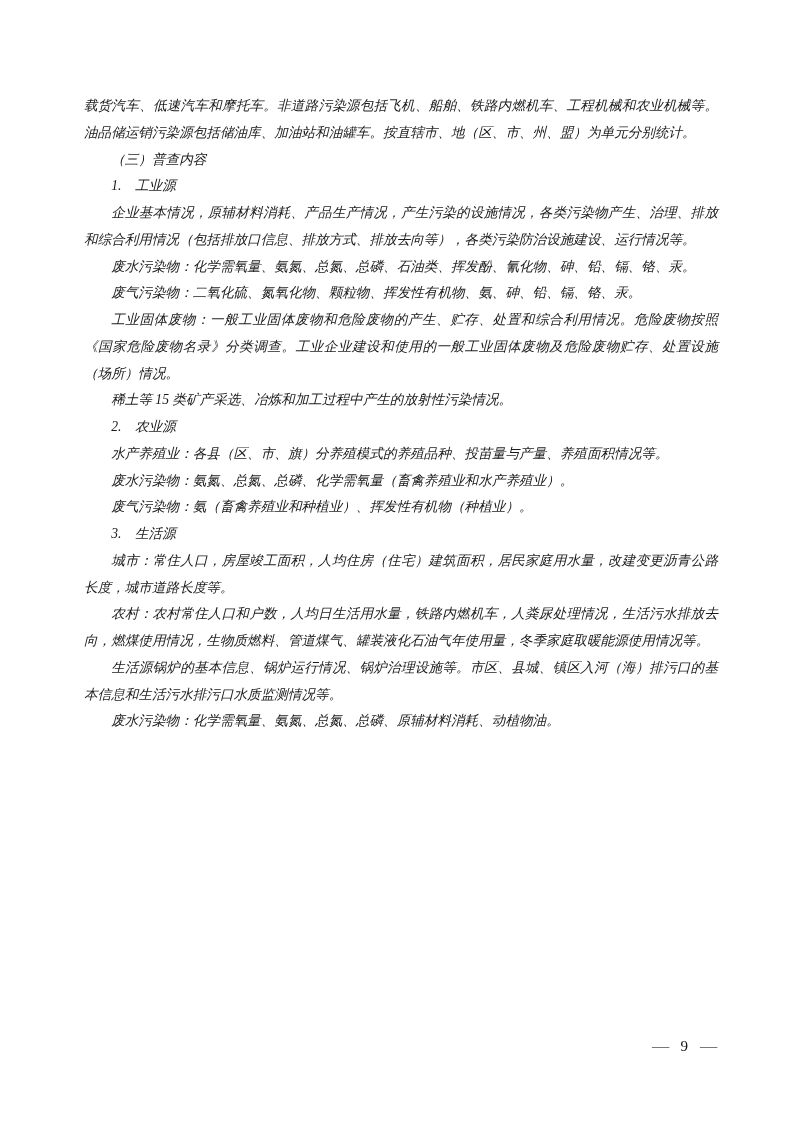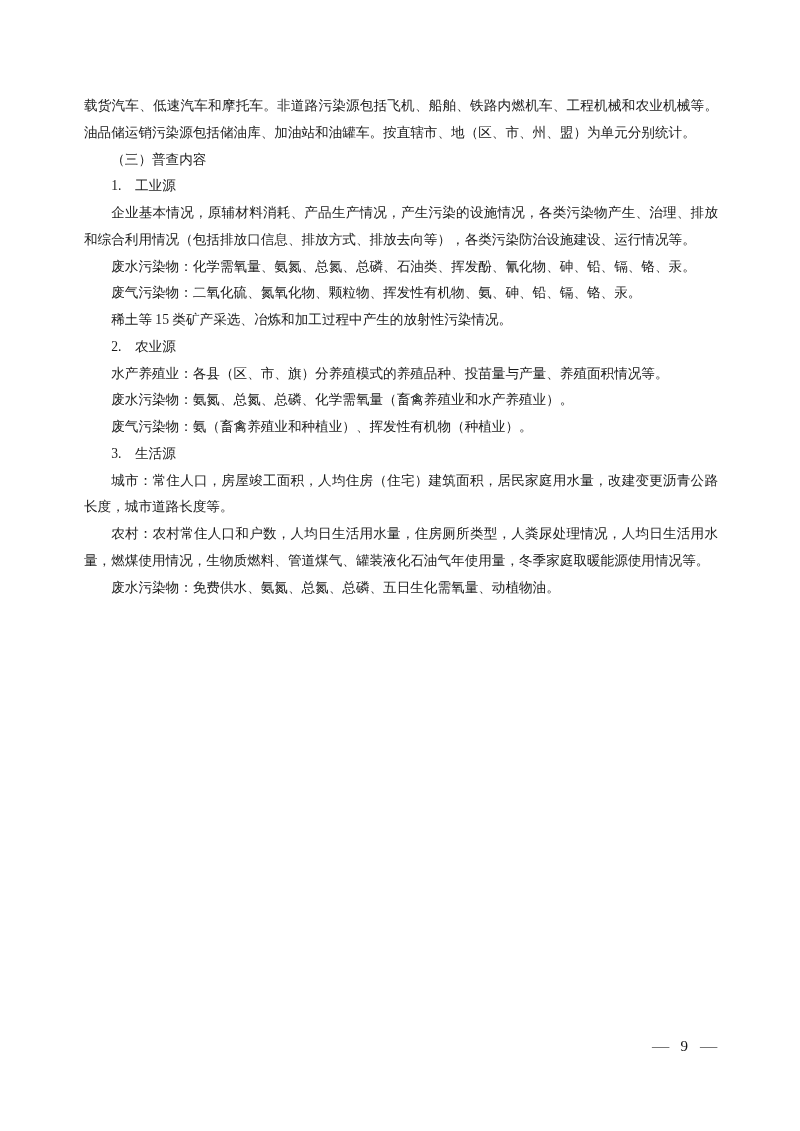--- a/index.html
+++ b/index.html
@@ -18,20 +18,21 @@
   }
   .body-text {
     position: absolute;
     left: 84px;
     top: 93px;
     width: 634px;
     font-size: 13.6px;
     line-height: 26.75px;
     color: #1a1a1a;
     text-align: justify;
+    font-style: italic;
   }
   .body-text p {
     margin: 0;
     padding: 0;
     word-break: break-all;
   }
   .body-text p.indent {
     text-indent: 2em;
   }
   .footer {
@@ -58,28 +59,30 @@
 <body>
 
 <div class="page">
   <div class="body-text">
       <p>载货汽车、低速汽车和摩托车。非道路污染源包括飞机、船舶、铁路内燃机车、工程机械和农业机械等。油品储运销污染源包括储油库、加油站和油罐车。按直辖市、地（区、市、州、盟）为单元分别统计。</p>
       <p class="indent">（三）普查内容</p>
       <p class="indent">1.　工业源</p>
       <p class="indent">企业基本情况，原辅材料消耗、产品生产情况，产生污染的设施情况，各类污染物产生、治理、排放和综合利用情况（包括排放口信息、排放方式、排放去向等），各类污染防治设施建设、运行情况等。</p>
       <p class="indent">废水污染物：化学需氧量、氨氮、总氮、总磷、石油类、挥发酚、氰化物、砷、铅、镉、铬、汞。</p>
       <p class="indent">废气污染物：二氧化硫、氮氧化物、颗粒物、挥发性有机物、氨、砷、铅、镉、铬、汞。</p>
+      <p class="indent">工业固体废物：一般工业固体废物和危险废物的产生、贮存、处置和综合利用情况。危险废物按照《国家危险废物名录》分类调查。工业企业建设和使用的一般工业固体废物及危险废物贮存、处置设施（场所）情况。</p>
       <p class="indent">稀土等 15 类矿产采选、冶炼和加工过程中产生的放射性污染情况。</p>
       <p class="indent">2.　农业源</p>
       <p class="indent">水产养殖业：各县（区、市、旗）分养殖模式的养殖品种、投苗量与产量、养殖面积情况等。</p>
       <p class="indent">废水污染物：氨氮、总氮、总磷、化学需氧量（畜禽养殖业和水产养殖业）。</p>
       <p class="indent">废气污染物：氨（畜禽养殖业和种植业）、挥发性有机物（种植业）。</p>
       <p class="indent">3.　生活源</p>
       <p class="indent">城市：常住人口，房屋竣工面积，人均住房（住宅）建筑面积，居民家庭用水量，改建变更沥青公路长度，城市道路长度等。</p>
-      <p class="indent">农村：农村常住人口和户数，人均日生活用水量，住房厕所类型，人粪尿处理情况，人均日生活用水量，燃煤使用情况，生物质燃料、管道煤气、罐装液化石油气年使用量，冬季家庭取暖能源使用情况等。</p>
-      <p class="indent">废水污染物：免费供水、氨氮、总氮、总磷、五日生化需氧量、动植物油。</p>
+      <p class="indent">农村：农村常住人口和户数，人均日生活用水量，铁路内燃机车，人粪尿处理情况，生活污水排放去向，燃煤使用情况，生物质燃料、管道煤气、罐装液化石油气年使用量，冬季家庭取暖能源使用情况等。</p>
+      <p class="indent">生活源锅炉的基本信息、锅炉运行情况、锅炉治理设施等。市区、县城、镇区入河（海）排污口的基本信息和生活污水排污口水质监测情况等。</p>
+      <p class="indent">废水污染物：化学需氧量、氨氮、总氮、总磷、原辅材料消耗、动植物油。</p>
     </div>
   <div class="footer">
     <span class="dash">—</span>
     <span class="pagenum">9</span>
     <span class="dash">—</span>
   </div>
 </div>
 
 </body></html>

